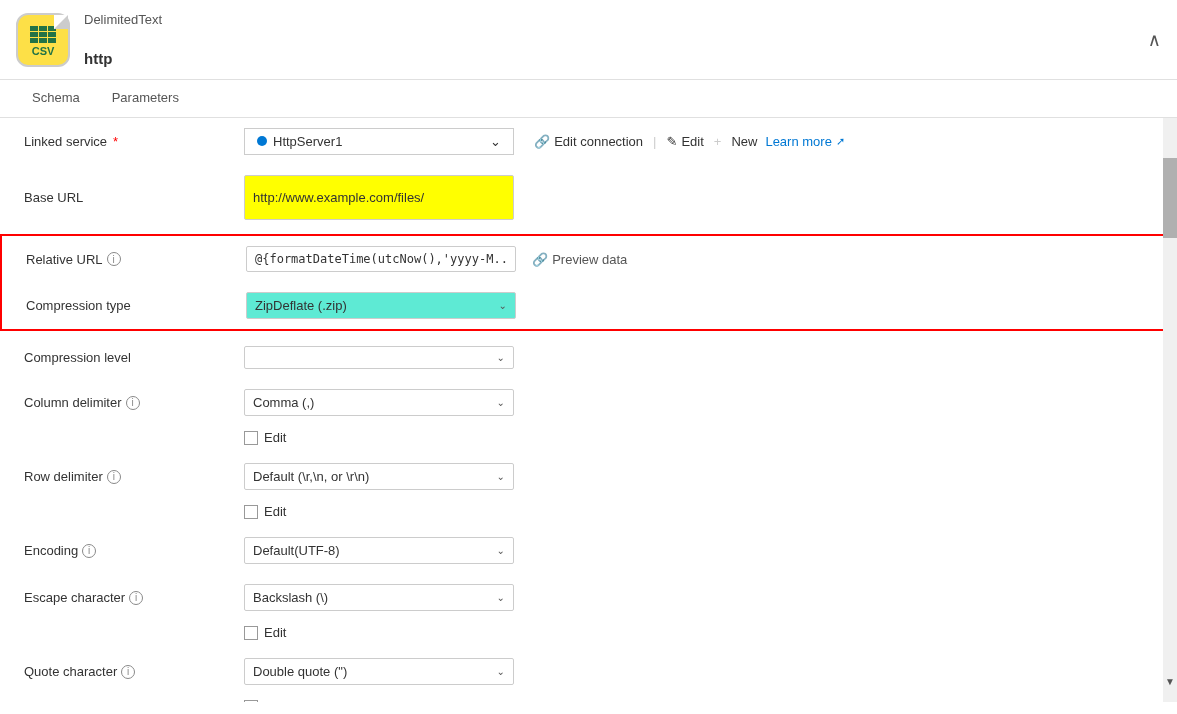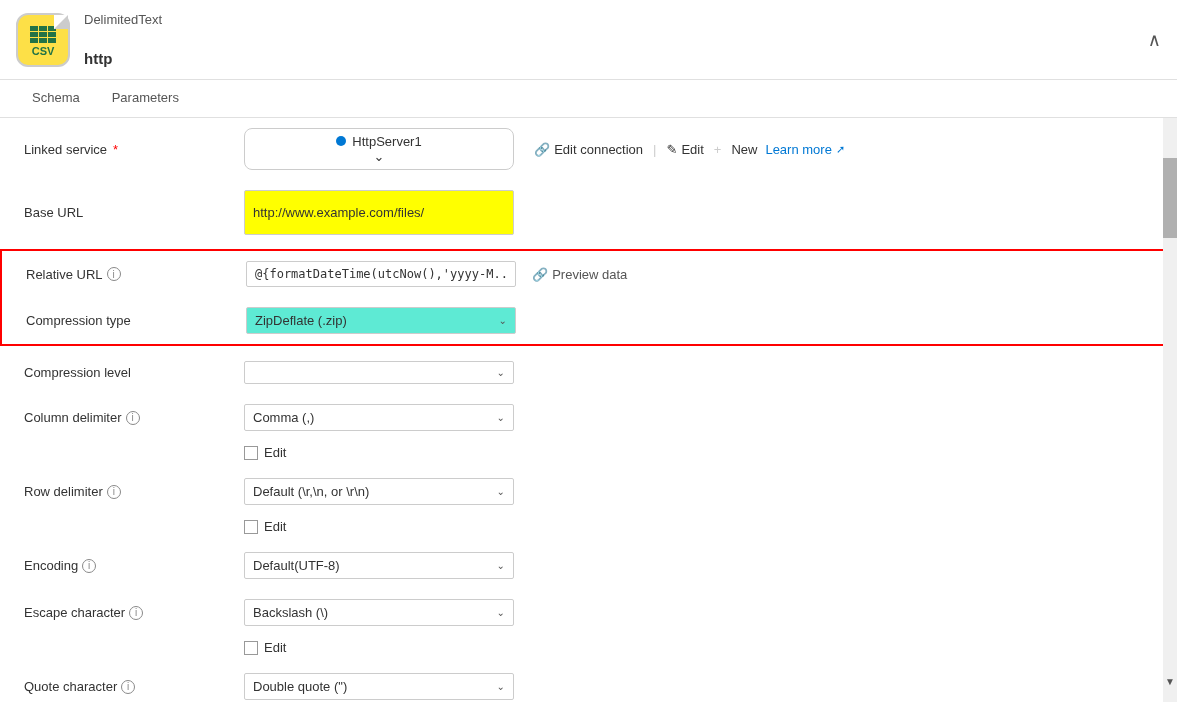--- a/index.html
+++ b/index.html
@@ -28,21 +28,21 @@
 
     .label { width: 220px; min-width: 220px; font-size: 13px; color: #333; display: flex; align-items: center; gap: 4px; }
     .info-icon { display: inline-flex; align-items: center; justify-content: center; width: 14px; height: 14px; border-radius: 50%; border: 1px solid #888; font-size: 10px; color: #888; cursor: pointer; }
 
     .controls { display: flex; align-items: center; gap: 8px; flex: 1; }
 
     .select-box { display: flex; align-items: center; justify-content: space-between; border: 1px solid #ccc; border-radius: 2px; padding: 5px 8px; min-width: 270px; background: #fff; cursor: pointer; font-size: 13px; }
     .select-box.yellow-bg { background: #5eead4; }
     .select-box .chevron { font-size: 10px; color: #555; margin-left: 8px; }
 
-    .linked-service-select { display: flex; align-items: center; justify-content: space-between; border: 1px solid #ccc; border-radius: 8px; padding: 5px 0; min-width: 270px; background: #fff; cursor: pointer; font-size: 13px; flex-direction: column; }
+    .linked-service-select { display: flex; align-items: center; justify-content: space-between; border: 1px solid #ccc; border-radius: 0; padding: 5px 12px; min-width: 270px; background: #fff; cursor: pointer; font-size: 13px; }
     .dot-indicator { width: 10px; height: 10px; border-radius: 50%; background: #0078d4; display: inline-block; margin-right: 6px; }
 
     .input-box { border: 1px solid #ccc; border-radius: 2px; padding: 14px 8px; min-width: 270px; font-size: 13px; background: #ffff00; color: #333; }
 
     .action-link { color: #0078d4; font-size: 13px; cursor: pointer; display: flex; align-items: center; gap: 4px; text-decoration: none; }
     .action-btn { color: #333; font-size: 13px; cursor: pointer; display: flex; align-items: center; gap: 4px; background: none; border: none; padding: 0; }
     .separator { color: #ccc; margin: 0 2px; }
 
     .sub-row { display: flex; align-items: center; padding: 4px 24px 8px 244px; }
     .checkbox { width: 14px; height: 14px; border: 1px solid #999; background: #fff; display: inline-block; margin-right: 6px; flex-shrink: 0; }

